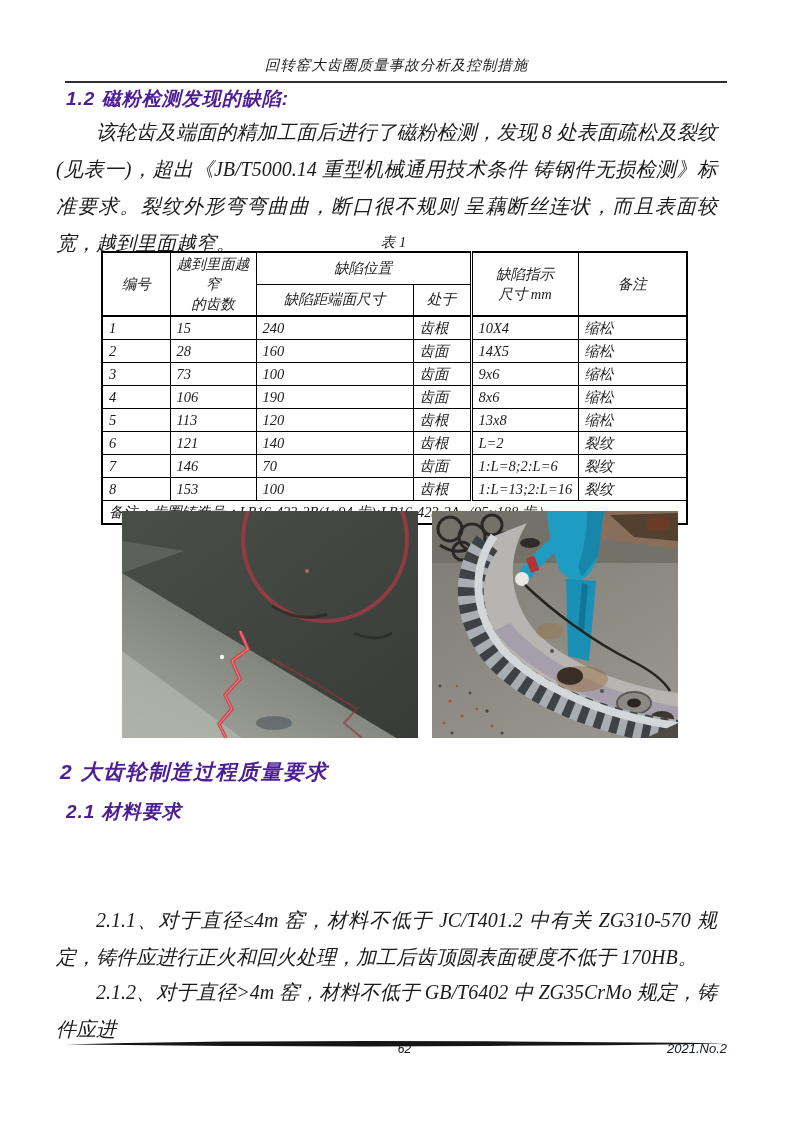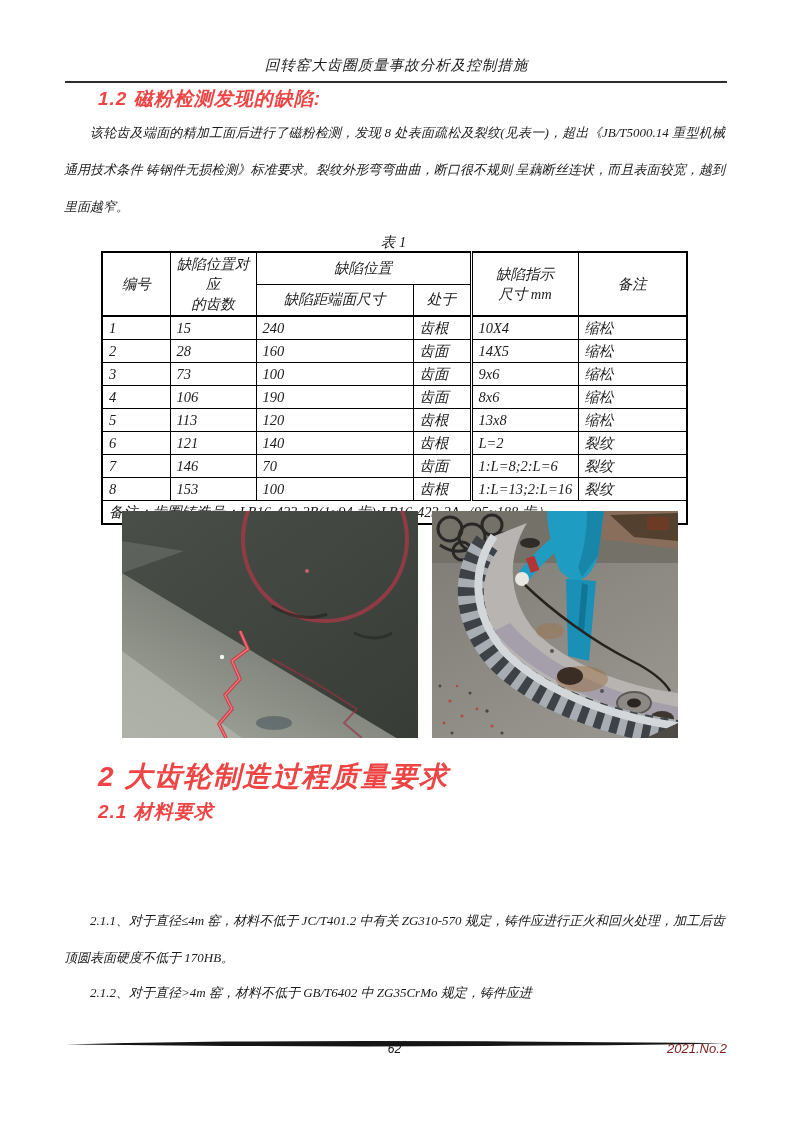--- a/index.html
+++ b/index.html
@@ -5,26 +5,26 @@
   html,body{margin:0;padding:0;background:#e8e8e8;}
   .page{
     position:relative;width:793px;height:1122px;margin:0 auto;background:#ffffff;
     font-family:"Liberation Serif","DejaVu Serif",serif;color:#1b1b1b;overflow:hidden;font-style:italic;
   }
   .abs{position:absolute;}
   
   .header-title{top:56px;left:66px;width:661px;text-align:center;font-size:14.5px;letter-spacing:1px;}
   .header-rule{top:81px;left:65px;width:662px;height:2px;background:#2e2e2e;}
   
-  .h-sect{font-family:"Liberation Sans","DejaVu Sans",sans-serif;font-weight:bold;color:#ef4444;margin-left:32px;}
+  .h-sect{font-family:"Liberation Sans","DejaVu Sans",sans-serif;font-weight:bold;color:#4c1d95;}
   .h-12{top:86px;left:66px;font-size:19px;letter-spacing:1px;}
-  .h-2{top:758px;left:66px;font-size:28px;letter-spacing:1.5px;}
+  .h-2{top:758px;left:60px;font-size:21px;letter-spacing:1.5px;}
   .h-21{top:799px;left:66px;font-size:19px;letter-spacing:1px;}
   
-  .para{left:64px;width:661px;font-size:13px;line-height:37px;text-align:justify;text-indent:2em;}
+  .para{left:56px;width:661px;font-size:20px;line-height:37px;text-align:justify;text-indent:2em;}
   .para-1{top:114px;}
   .para-intro{top:828px;}
   .para-211{top:902px;}
   .para-212{top:974px;}
   
   .table-caption{top:233px;left:101px;width:585px;text-align:center;font-size:14.5px;}
   table.t1{position:absolute;top:251px;left:101px;width:585px;border-collapse:collapse;table-layout:fixed;
     font-size:14.5px;border:2px solid #000;}
   .t1 th,.t1 td{border:1px solid #000;height:22px;overflow:hidden;white-space:nowrap;}
   .t1 th{font-weight:normal;text-align:center;padding:1px 2px;}
@@ -34,24 +34,24 @@
   .t1 .dbl{border-left:3px double #000;}
   .t1 td.footnote{padding-left:6px;}
   
   .fig{top:511px;height:227px;}
   .fig-left{left:122px;width:296px;}
   .fig-right{left:432px;width:246px;}
   .fig svg{display:block;width:100%;height:100%;}
   .fig-caption{top:741px;left:122px;width:556px;text-align:center;font-size:14.5px;}
   
   .footer-line{top:1034px;left:66px;width:661px;height:8px;}
-  .footer-page{top:1042px;left:64px;width:661px;text-align:center;
+  .footer-page{top:1042px;left:74px;width:661px;text-align:center;
     font-family:"Liberation Sans","DejaVu Sans",sans-serif;font-size:12px;color:#111;}
   .footer-issue{top:1041px;right:66px;font-family:"Liberation Sans","DejaVu Sans",sans-serif;
-    font-size:13px;color:#7f1d1d;}
+    font-size:13px;color:#0f172a;}
 </style>
 </head>
 <body>
 
 <div class="page">
 
   <div class="abs header-title">回转窑大齿圈质量事故分析及控制措施</div>
   <div class="abs header-rule"></div>
 
   <div class="abs h-sect h-12">1.2 磁粉检测发现的缺陷:</div>
@@ -64,21 +64,21 @@
       <col style="width:68px">
         <col style="width:86px">
         <col style="width:157px">
       <col style="width:58px">
         <col style="width:107px">
         <col style="width:109px">
     </colgroup>
     <tbody>
         <tr>
       <th rowspan="2" class="hdr-bottom">编号</th>
-      <th rowspan="2" class="multi hdr-bottom">缺陷位置对应
+      <th rowspan="2" class="multi hdr-bottom">越到里面越窄
 的齿数</th>
       <th colspan="2">缺陷位置</th>
       <th rowspan="2" class="multi hdr-bottom dbl">缺陷指示
 尺寸 mm</th>
       <th rowspan="2" class="hdr-bottom">备注</th>
     </tr>
     <tr>
       <th class="hdr-bottom">缺陷距端面尺寸</th>
       <th class="hdr-bottom">处于</th>
     </tr>

